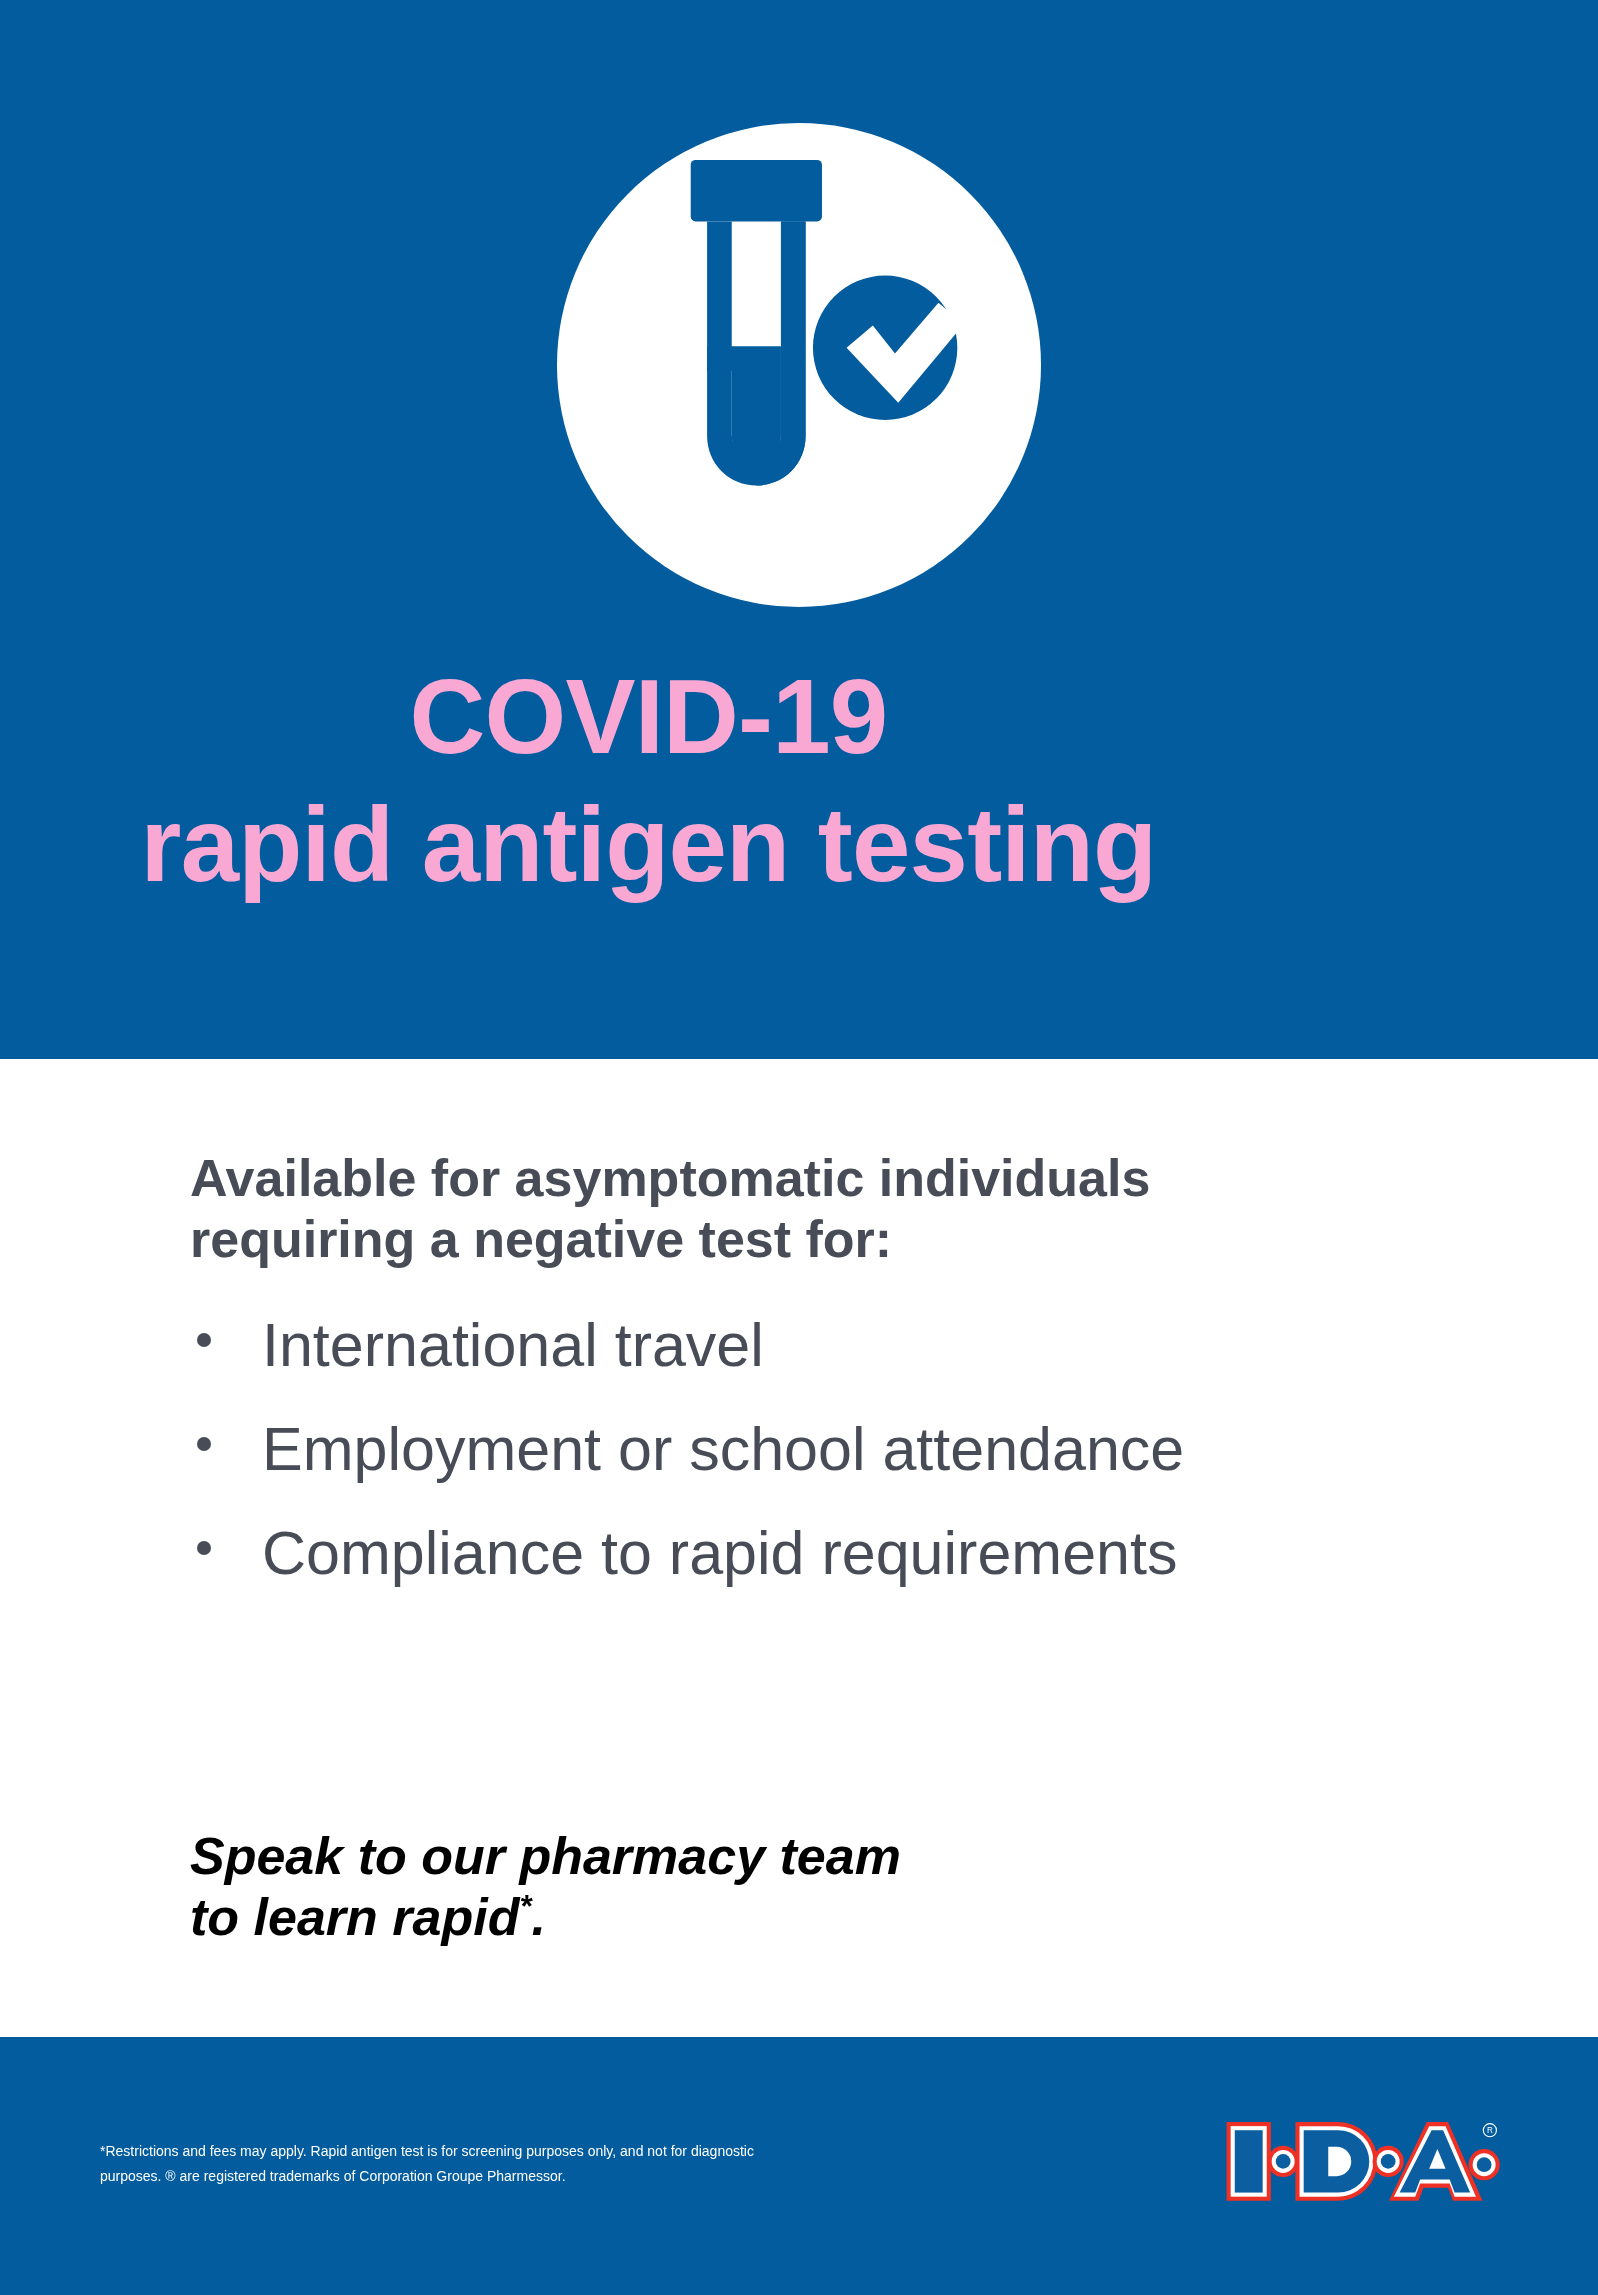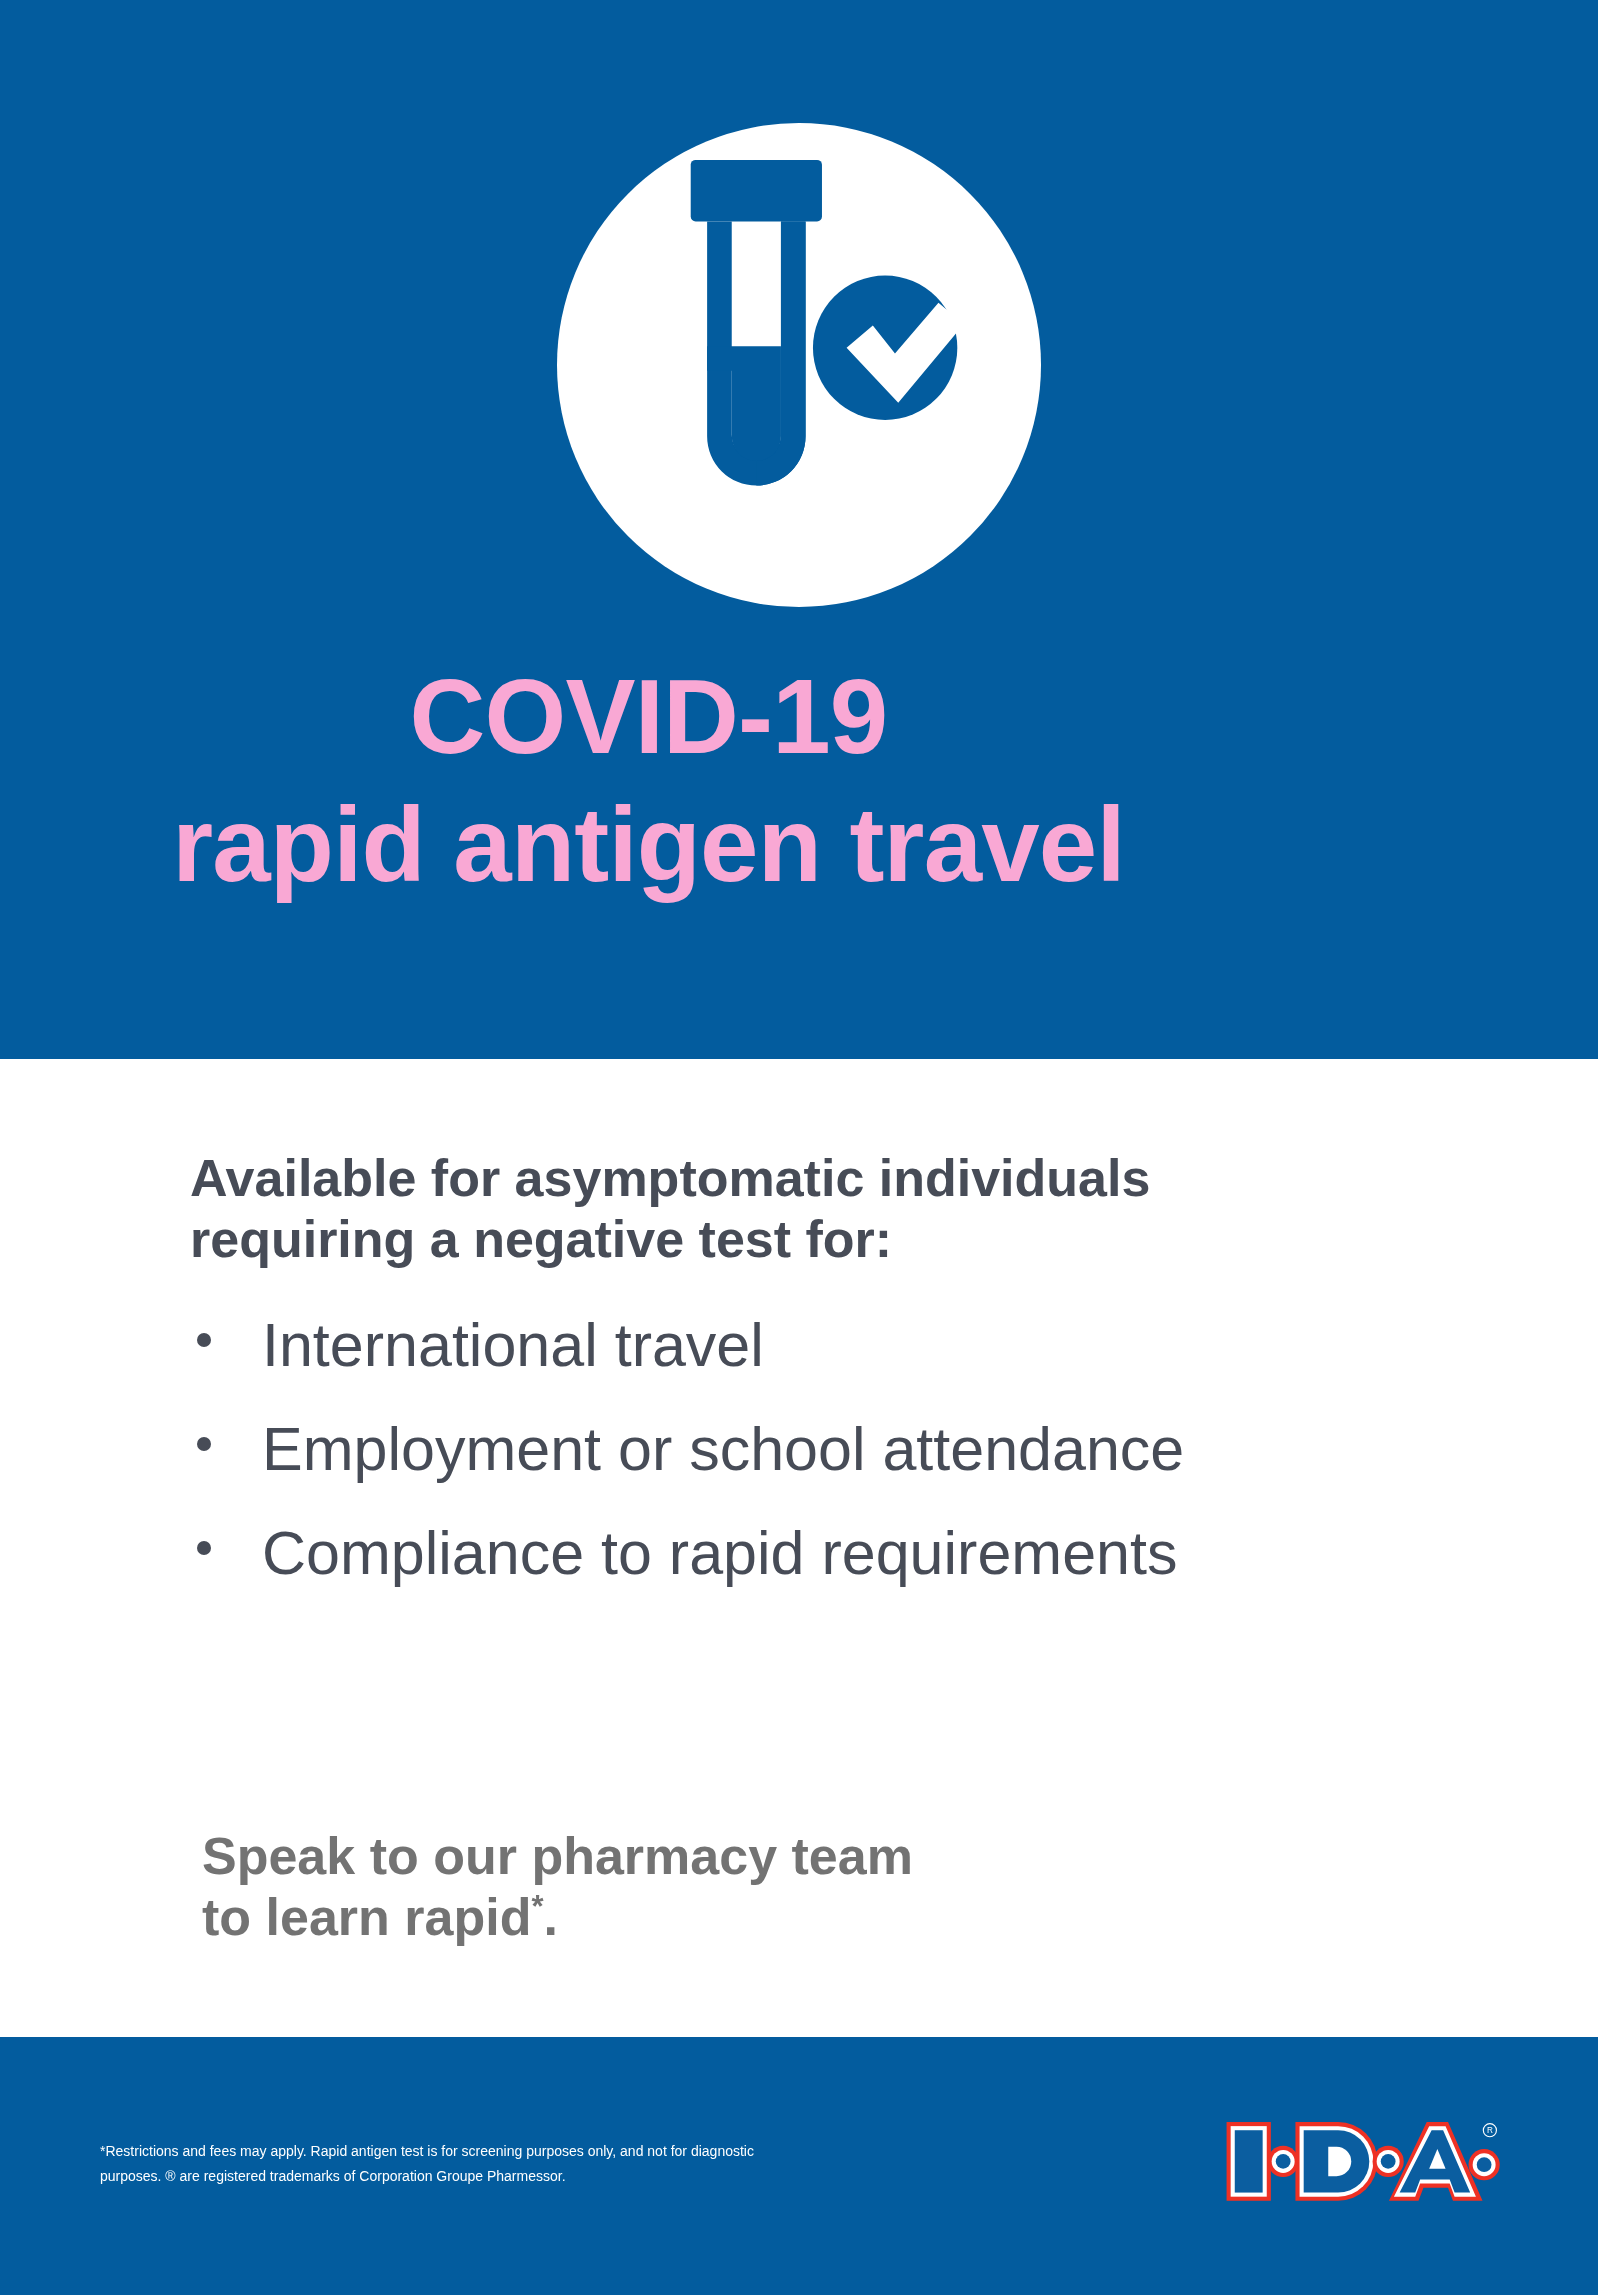--- a/index.html
+++ b/index.html
@@ -104,27 +104,28 @@
     left: 6.6px;
     top: 18px;
     width: 14px;
     height: 14px;
     border-radius: 50%;
     background: #474c57;
   }
 
   .cta-block {
     position: absolute;
-    left: 202px;
+    left: 190px;
     top: 767px;
     width: 1230px;
-    color: #737373;
+    color: #000000;
     font-size: 52px;
     font-weight: bold;
     line-height: 1.17;
+    font-style: italic;
   }
   .cta-asterisk {
     font-size: 31px;
     vertical-align: 18px;
     font-weight: bold;
   }
 
   
   .footer-band {
     position: absolute;
@@ -178,21 +179,21 @@
         <path d="M183 272 h90 v110 a30 30 0 0 1 -60 0 v-80 h-30 z" fill="#035c9e"></path>
 
         <circle cx="400" cy="274" r="88" fill="#035c9e"></circle>
 
         <path d="M353 274 l32 -27 l27 34 l53 -62 l31 26 l-80 96 z" fill="#ffffff"></path>
       </svg>
     </div>
 
     <div class="title-block">
       <div class="title-line-1">COVID-19</div>
-      <div class="title-line-2">rapid antigen travel</div>
+      <div class="title-line-2">rapid antigen testing</div>
     </div>
 
   </div>
 
   <div class="body-section">
 
     <div class="body-heading">
       <div>Available for asymptomatic individuals</div>
       <div>requiring a negative test for:</div>
     </div>

